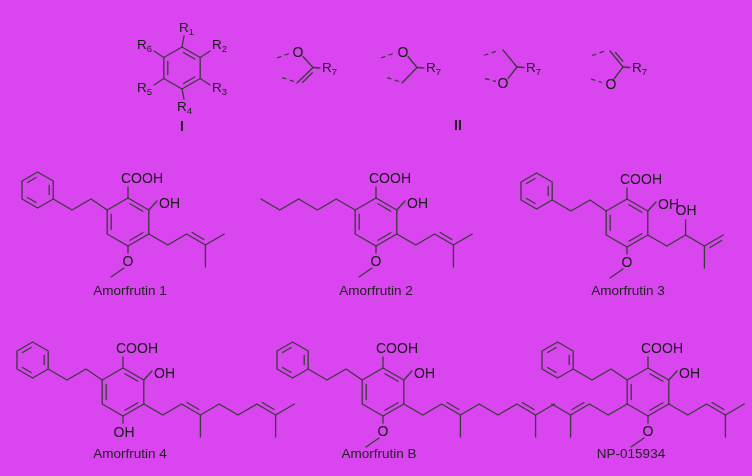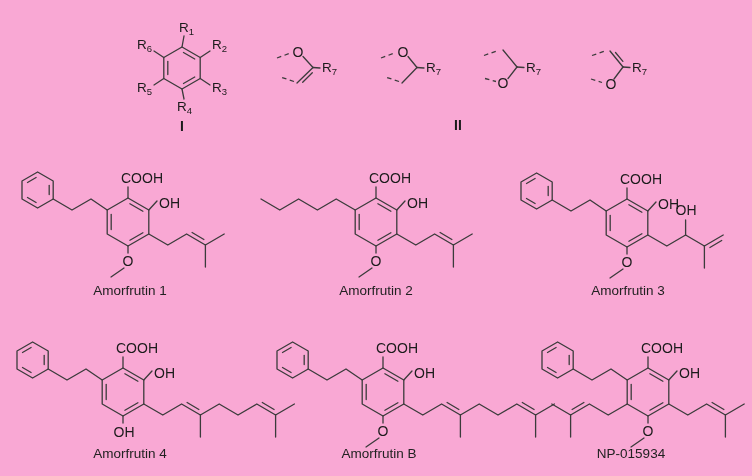--- a/index.html
+++ b/index.html
@@ -1,16 +1,16 @@
 <!DOCTYPE html>
 <html><head>
 <meta charset="utf-8">
 <style>
   html,body{margin:0;padding:0;background:#ffffff;}
-  .figure{width:752px;height:476px;background:#f9a8d4;position:relative;overflow:hidden;}
+  .figure{width:752px;height:476px;background:#d946ef;position:relative;overflow:hidden;}
   svg{display:block;}
   .bond{stroke:#3b3b3b;stroke-width:1.3;fill:none;stroke-linejoin:round;stroke-linecap:round;}
   .dash{stroke:#3b3b3b;stroke-width:1.3;fill:none;stroke-dasharray:4.5 3.5;stroke-linecap:butt;}
   text{font-family:"Liberation Sans", sans-serif;fill:#1b1b1b;}
   .atom{font-size:14px;}
   .rlabel{font-size:13.5px;}
   .sub{font-size:9.5px;}
   .name{font-size:13.5px;fill:#222222;}
   .roman{font-size:14px;font-weight:bold;}
 </style>

